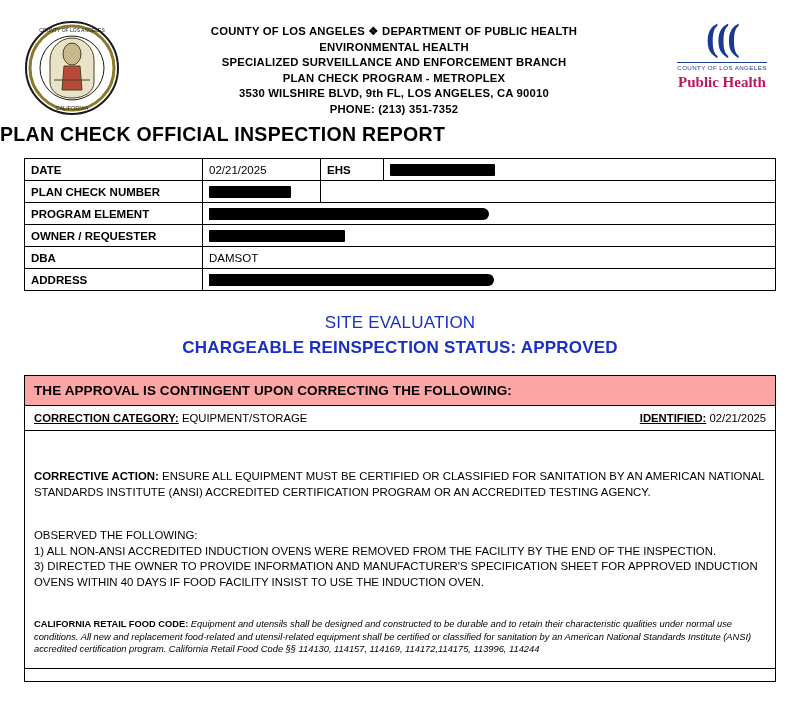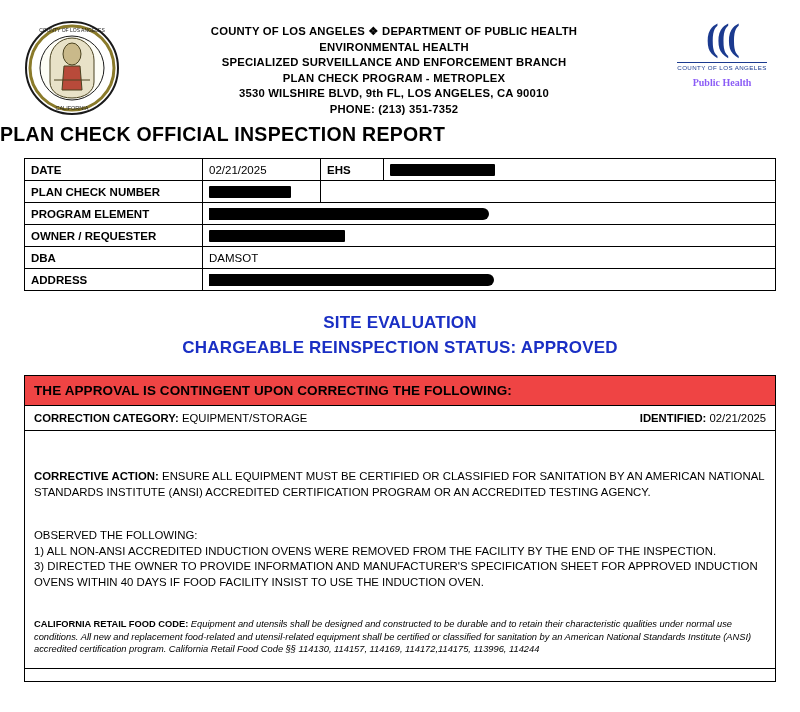--- a/index.html
+++ b/index.html
@@ -76,23 +76,23 @@
   .ph-logo .county-small {
     font-size: 6.2px;
     letter-spacing: 0.4px;
     color: #1b3a8f;
     margin-top: 2px;
     border-top: 1px solid #1b3a8f;
     padding-top: 1px;
     display: inline-block;
   }
   .ph-logo .ph-name {
-    font-size: 10px;
-    font-weight: bold;
-    color: #8b5cf6;
+    font-size: 15px;
+    font-weight: bold;
+    color: #be185d;
     font-family: "Liberation Serif", serif;
     line-height: 17px;
   }
 
   
   .report-title {
     font-size: 19.5px;
     font-weight: bold;
     letter-spacing: 0.3px;
     margin: 6px 0 12px 0;
@@ -125,21 +125,21 @@
     height: 12px;
     vertical-align: middle;
     border-radius: 1px;
   }
   .redact.rounded-end { border-radius: 0 7px 7px 0; }
 
   
   .site-eval {
     text-align: center;
     color: #1a2fc4;
-    font-weight: bold;
+    font-weight: normal;
     font-size: 17px;
     margin-top: 22px;
     letter-spacing: 0.2px;
   }
   .reinspect {
     text-align: center;
     color: #1a2fc4;
     font-weight: bold;
     font-size: 17px;
     margin-top: 5px;
@@ -147,36 +147,36 @@
   }
 
   
   .approval-wrap {
     width: 752px;
     margin: 17px auto 0 auto;
     border: 1px solid #000;
     box-sizing: border-box;
   }
   .approval-head {
-    background: #ef4444;
+    background: #fca5a5;
     border-bottom: 1px solid #000;
     font-weight: bold;
     font-size: 13.5px;
     padding: 7px 9px;
     letter-spacing: 0.1px;
   }
   .corr-cat-row {
     display: flex;
     justify-content: space-between;
     align-items: center;
     border-bottom: 1px solid #000;
     font-size: 11.3px;
     padding: 6px 9px;
   }
-  .corr-cat-row .left b, .corr-cat-row .right b { font-weight: bold; }
+  .corr-cat-row .left b, .corr-cat-row .right b { font-weight: bold; text-decoration: underline; }
 
   .corr-body {
     padding: 10px 9px 12px 9px;
     font-size: 11.4px;
     line-height: 15.5px;
   }
   .corr-body .para { margin-bottom: 11px; margin-top: 28px; }
   .corr-body .para:last-child { margin-bottom: 0; }
   .corr-body b { font-weight: bold; }
 

